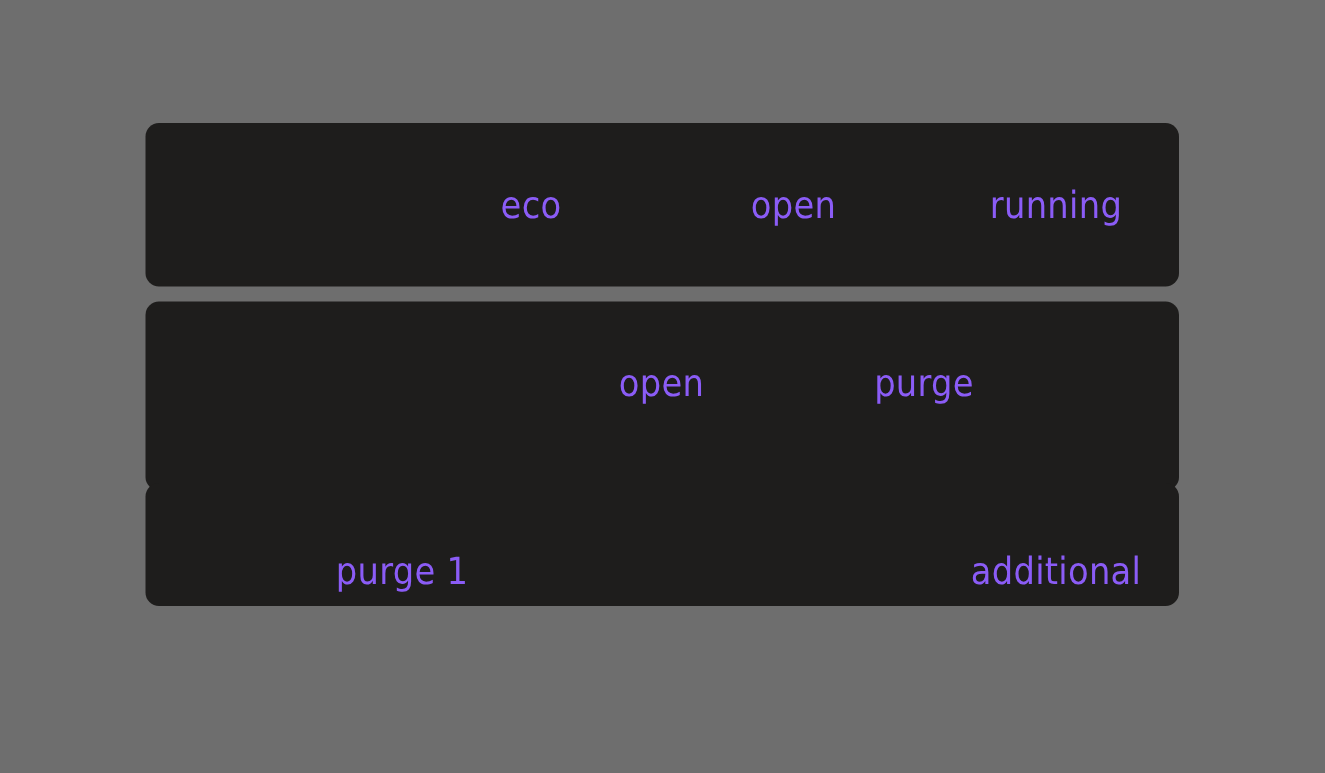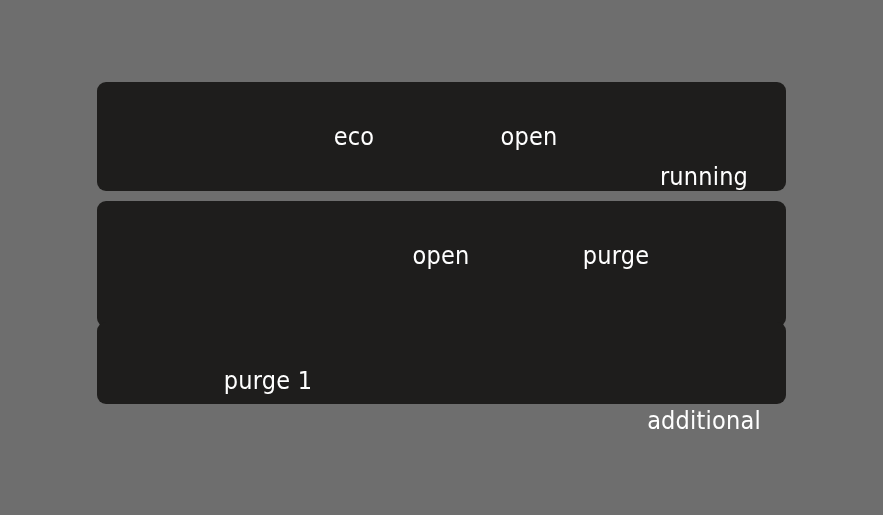--- a/index.html
+++ b/index.html
@@ -47,32 +47,32 @@
 
   #panel-0 .option-row { top: 38px; }
   #panel-1 .option-row { top: 38px; }
   #panel-2 .option-row { top: 42px; }
 
   .option {
     position: absolute;
     top: 0;
     height: 34px;
     line-height: 34px;
-    color: #ffffff;
+    color: #8b5cf6;
     font-size: 25px;
     font-weight: 400;
     letter-spacing: 0.2px;
     white-space: nowrap;
     transform: translateX(-50%);
     cursor: pointer;
     user-select: none;
   }
   .slot-1 { left: 257px; }
   .slot-2 { left: 432px; }
-  .slot-3 { left: 607px; margin-top: 40px; }
+  .slot-3 { left: 607px; }
   .slot-4 { left: 519px; }
   .slot-5 { left: 344px; }
   .slot-6 { left: 171px; }
 </style>
 </head>
 <body>
 
 <div id="screen">
 
   <div class="panel" id="panel-0">

